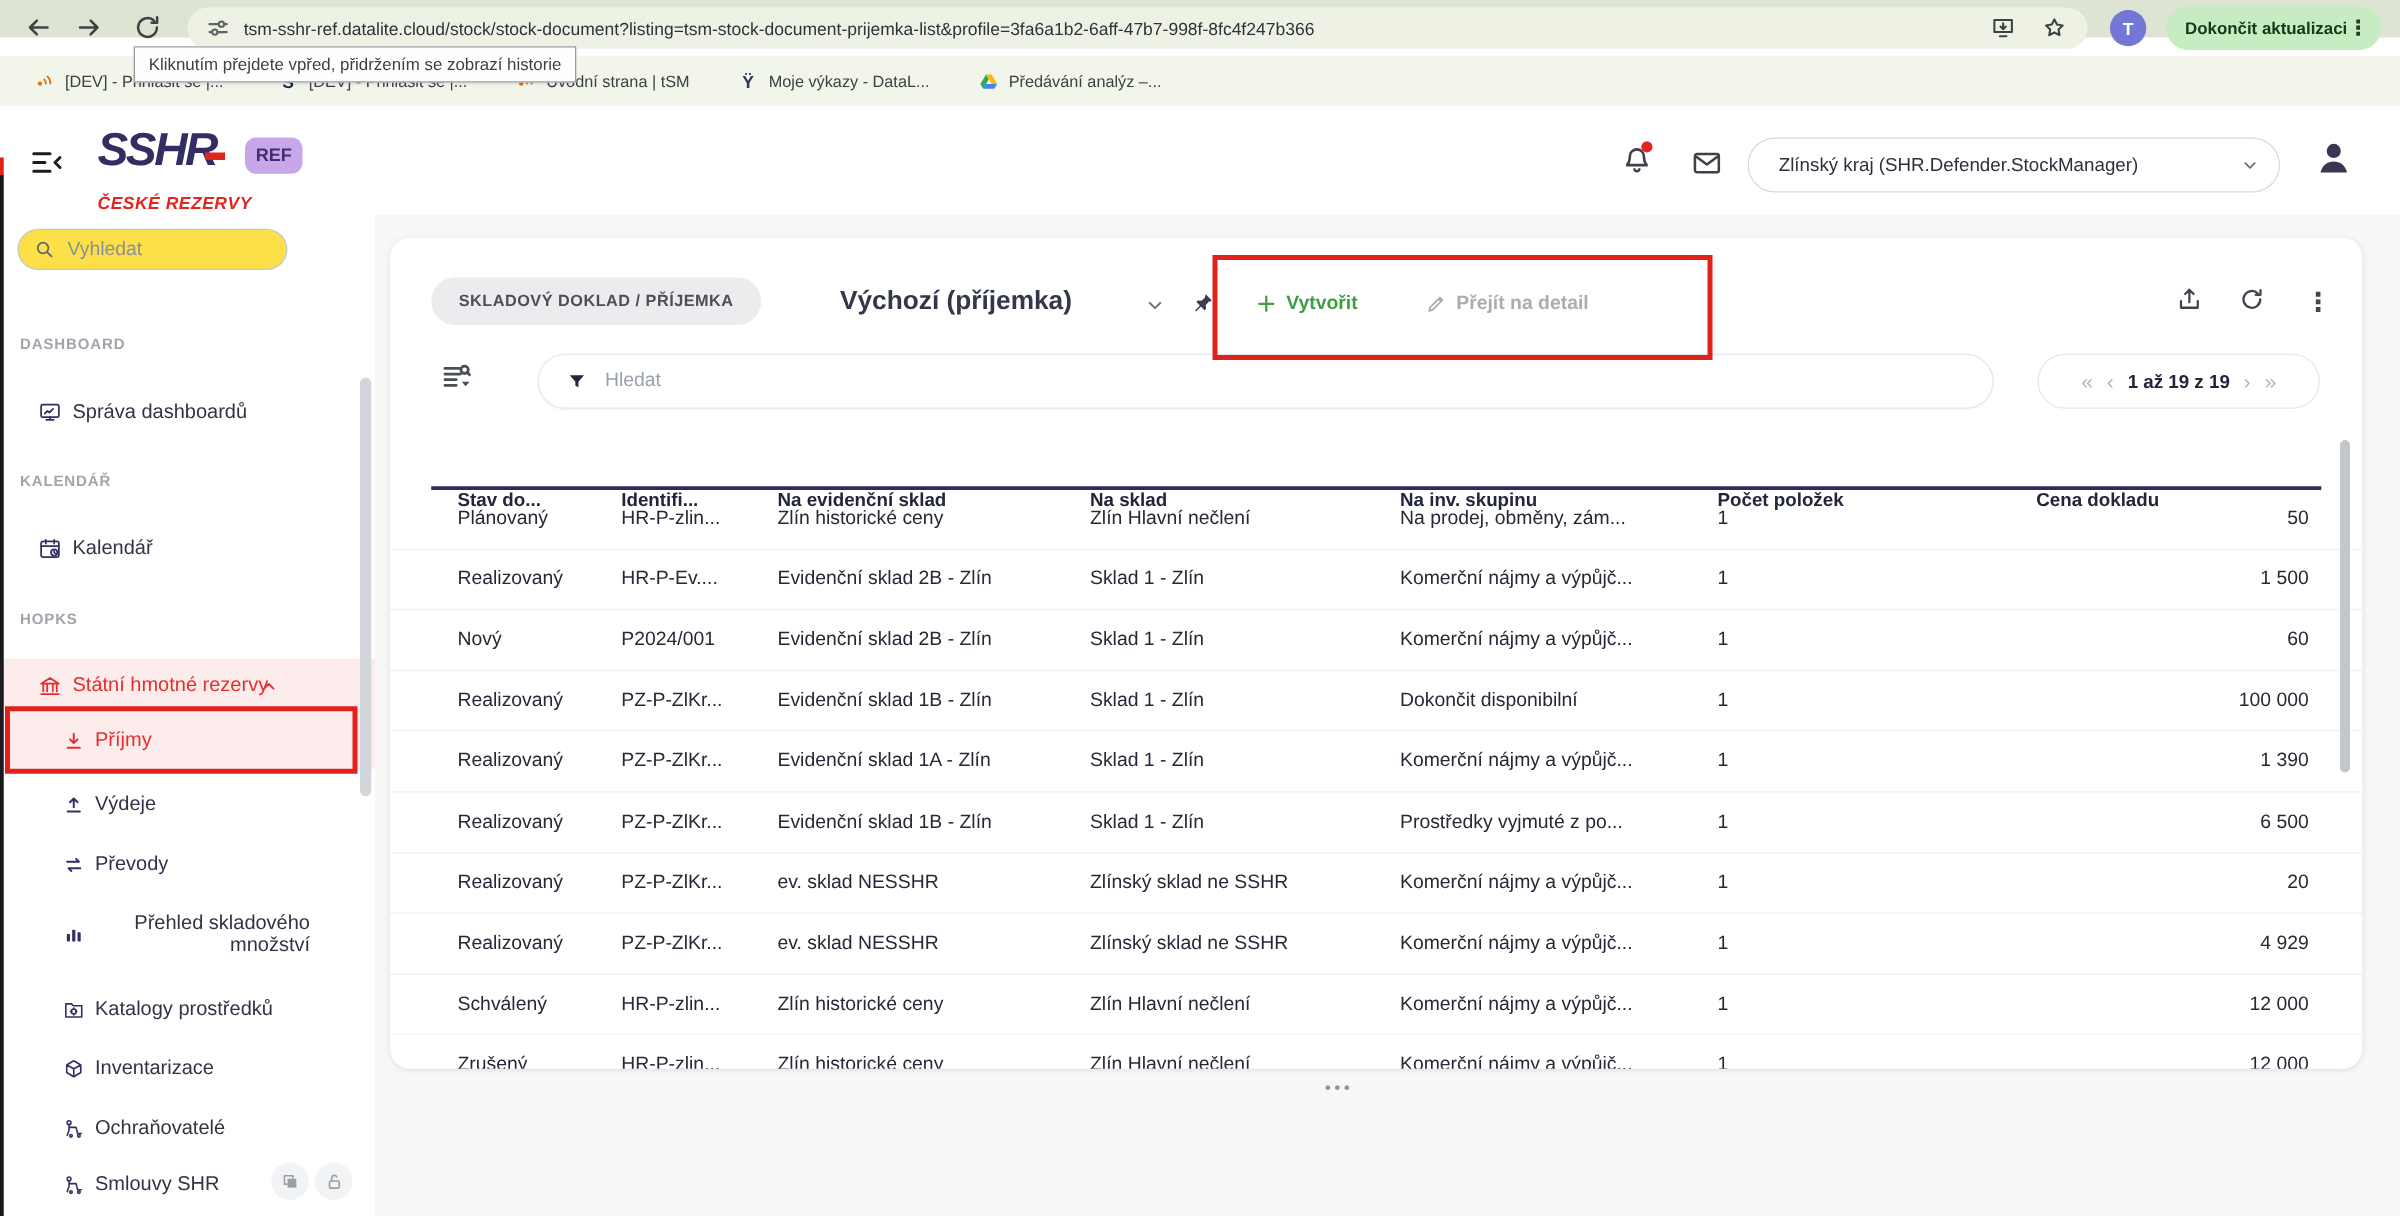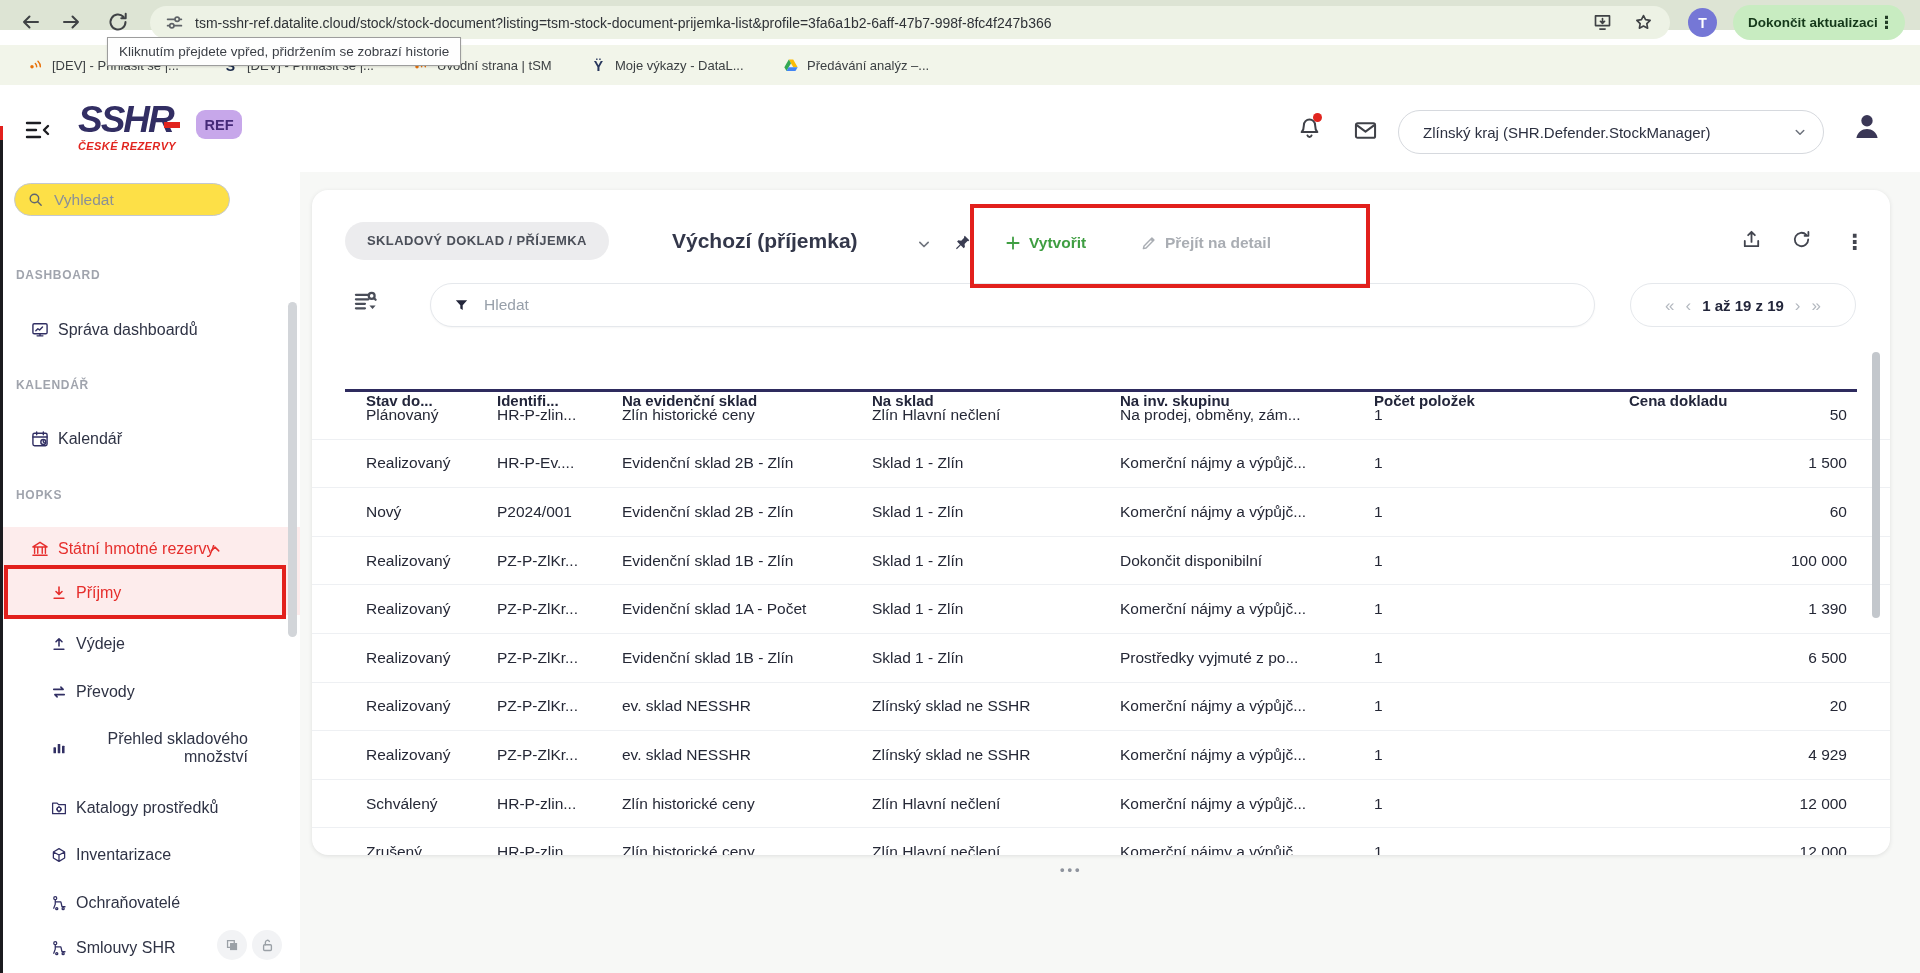--- a/index.html
+++ b/index.html
@@ -29,21 +29,21 @@
   .bm .bmic{width:17px;height:17px;display:flex;align-items:center;justify-content:center;
     font-weight:800;font-size:14px;}
 
   .tooltip{position:absolute;left:107px;top:37px;height:29px;background:#fefefe;border:1px solid #9d9d9d;
     box-sizing:border-box;display:flex;align-items:center;padding:0 11px;font-size:13.5px;color:#3b3f46;
     z-index:60;box-shadow:0 1px 2px rgba(0,0,0,.12);white-space:nowrap;}
 
   
   .appbar{position:absolute;left:0;top:85px;width:1920px;height:87px;background:#fff;}
   .logo-word{font-size:37px;font-weight:900;font-style:italic;color:#322e63;letter-spacing:-2px;line-height:1;}
-  .logo-sub{font-size:11px;font-style:italic;font-weight:800;color:#e1251f;letter-spacing:.4px;margin-top:2px;}
+  .logo-sub{font-size:14px;font-style:italic;font-weight:800;color:#e1251f;letter-spacing:.4px;margin-top:16px;}
   .logo-dash{position:absolute;left:86px;top:21px;width:16px;height:5.5px;background:#e1251f;}
   .ref-badge{position:absolute;left:196px;top:25px;width:46px;height:29px;border-radius:9px;background:#c7a7ea;
     color:#452a78;font-size:14.5px;font-weight:700;display:flex;align-items:center;justify-content:center;}
   .profile-pill{position:absolute;left:1398px;top:25px;width:426px;height:44px;border-radius:24px;
     border:1px solid #d6d9de;background:#fff;display:flex;align-items:center;box-sizing:border-box;}
   .profile-pill .txt{font-size:15px;color:#2c3040;margin-left:24px;flex:1;white-space:nowrap;}
 
   
   .sidebar{position:absolute;left:0;top:172px;width:300px;height:801px;background:#fff;overflow:visible;}
   .sb-search{position:absolute;left:14px;top:11px;width:216px;height:33px;border:1.5px solid #c3c8d0;
@@ -489,21 +489,21 @@
             <div class="tcell" style="left: 185px;">PZ-P-ZlKr...</div>
             <div class="tcell" style="left: 310px;">Evidenční sklad 1B - Zlín</div>
             <div class="tcell" style="left: 560px;">Sklad 1 - Zlín</div>
             <div class="tcell" style="left: 808px;">Dokončit disponibilní</div>
             <div class="tcell" style="left: 1062px;">1</div>
             <div class="tcell num">100 000</div>
           </div>
           <div class="trow" style="top: 194.4px;">
             <div class="tcell" style="left: 54px;">Realizovaný</div>
             <div class="tcell" style="left: 185px;">PZ-P-ZlKr...</div>
-            <div class="tcell" style="left: 310px;">Evidenční sklad 1A - Počet</div>
+            <div class="tcell" style="left: 310px;">Evidenční sklad 1A - Zlín</div>
             <div class="tcell" style="left: 560px;">Sklad 1 - Zlín</div>
             <div class="tcell" style="left: 808px;">Komerční nájmy a výpůjč...</div>
             <div class="tcell" style="left: 1062px;">1</div>
             <div class="tcell num">1 390</div>
           </div>
           <div class="trow" style="top: 243px;">
             <div class="tcell" style="left: 54px;">Realizovaný</div>
             <div class="tcell" style="left: 185px;">PZ-P-ZlKr...</div>
             <div class="tcell" style="left: 310px;">Evidenční sklad 1B - Zlín</div>
             <div class="tcell" style="left: 560px;">Sklad 1 - Zlín</div>

